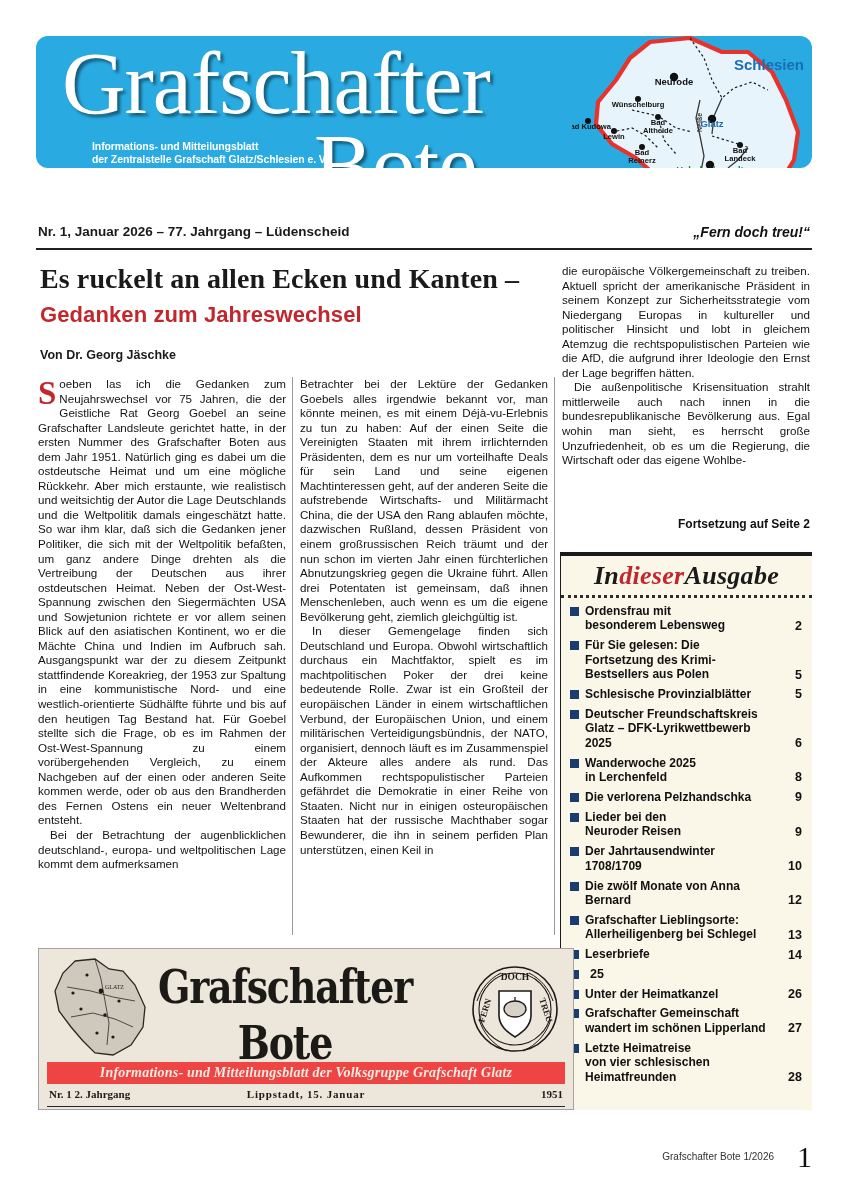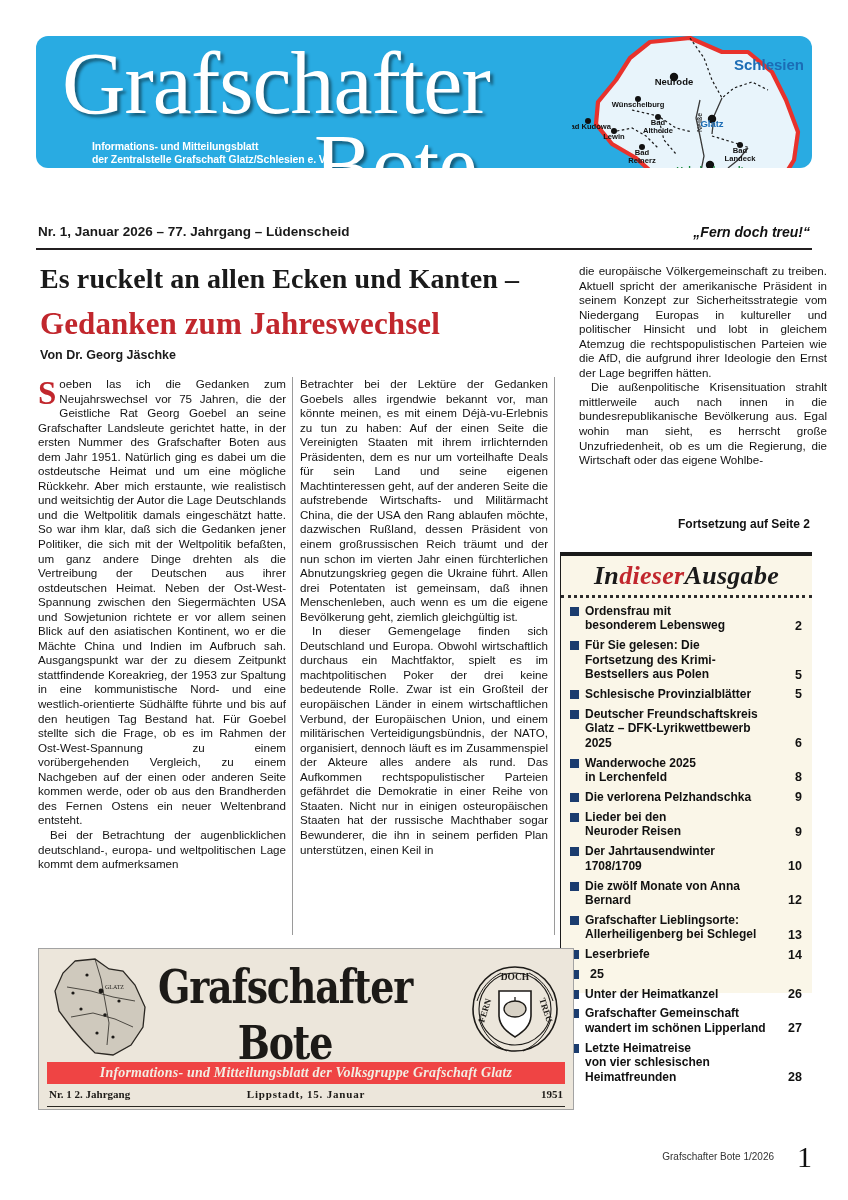--- a/index.html
+++ b/index.html
@@ -62,64 +62,64 @@
   .dateline .right { position: absolute; right: 2px; top: 0; font-size: 14px; font-weight: bold; font-style: italic; color: #111; }
 
   
   .headline { position: absolute; left: 40px; top: 262px; width: 512px; }
   .hl1 {
     font-family: "Liberation Serif", serif;
     font-size: 28px; font-weight: bold; color: #1a1a1a;
     line-height: 34px; letter-spacing: 0.1px;
   }
   .hl2 {
-    font-family: Liberation Serif, serif;
-    font-size: 31px; font-weight: bold; color: #C1272D;
-    line-height: 38px; margin-top: 9px; letter-spacing: 0.1px;
+    font-family: Liberation Sans, sans-serif;
+    font-size: 22px; font-weight: bold; color: #C1272D;
+    line-height: 38px; margin-top: 0; letter-spacing: 0.1px;
   }
   .byline {
     position: absolute; left: 40px; top: 348px;
     font-size: 12.5px; font-weight: bold; color: #1a1a1a;
   }
 
   
   .col {
     position: absolute;
     font-size: 11.6px; line-height: 14.55px;
     text-align: justify;
     color: #131313;
     hyphens: manual;
   }
   .col p { margin: 0; text-indent: 0; }
   .col p + p { text-indent: 12px; }
 
   #col1 { left: 38px;  top: 377px; width: 248px; }
   #col2 { left: 300px; top: 377px; width: 248px; }
-  #col3 { left: 562px; top: 264px; width: 248px; margin-left: 17px; }
+  #col3 { left: 562px; top: 264px; width: 248px; }
 
   .coldiv { position: absolute; top: 377px; height: 558px; width: 1px; background: #9a9a9a; }
   #div1 { left: 292px; }
   #div2 { left: 554px; }
 
   .dropcap {
     float: left;
     font-family: "Liberation Serif", serif;
     font-size: 33px; line-height: 27px;
     font-weight: bold; color: #C1272D;
     padding: 2px 3px 0 0; margin-top: 1px;
   }
   .jumpline {
     position: absolute; left: 562px; top: 517px; width: 248px;
     text-align: right; font-size: 12px; font-weight: bold; color: #111;
   }
 
   
   .toc {
     position: absolute; left: 560px; top: 552px;
-    width: 252px; height: 441px;
+    width: 252px; height: 558px;
     background: #FAF6E8;
     border-top: 4px solid #1a1a1a;
     border-left: 1.5px solid #1a1a1a;
   }
   .toc-head {
     position: relative; height: 42px;
     border-bottom: 3px dotted #2c2c2c;
     display: flex; align-items: center; justify-content: center;
   }
   .toc-head span {

